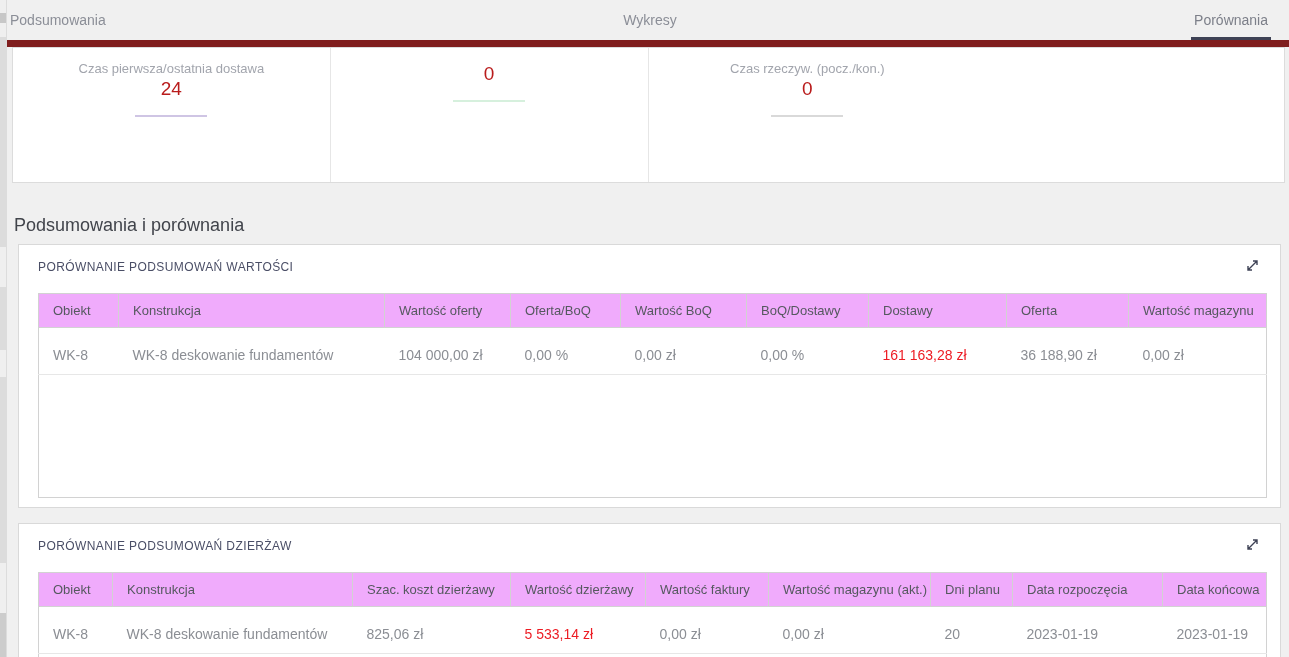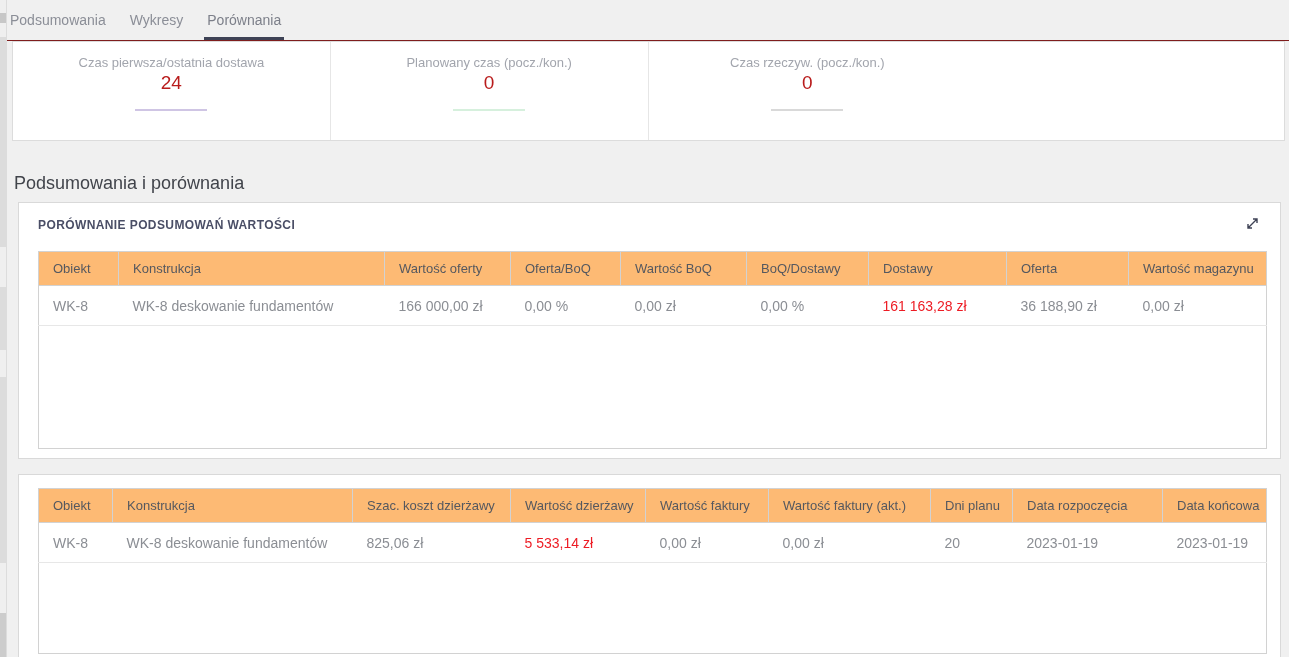--- a/index.html
+++ b/index.html
@@ -14,52 +14,52 @@
   .strip-seg{position:absolute;left:0;width:6px;}
   .seg-0{top:13px;height:10px;background:#c7c7c7;}
   .seg-1{top:37px;height:210px;background:#dcdcdc;}
   .seg-2{top:287px;height:63px;background:#dcdcdc;}
   .seg-3{top:377px;height:186px;background:#dcdcdc;}
   .seg-4{top:613px;height:44px;background:#cccccc;}
 
   .page{padding-left:7px;}
 
   
-  .tabbar{height:40px;border-bottom:1px solid #7f1d1d;display:flex;align-items:stretch;}
+  .tabbar{height:40px;border-bottom:7px solid #7f1d1d;display:flex;align-items:stretch;justify-content:space-between;}
   .tab{height:37px;line-height:40px;font-size:14px;color:#8b8e97;padding:0 3px;margin-right:18px;cursor:pointer;border-bottom:3px solid transparent;}
   .tab.active{color:#7c7f89;border-bottom:3px solid #3e4255;}
 
   
   .section-title{font-size:18px;color:#41444b;margin:10px 0 8px 7px;}
   .section-title.second{margin-top:32px;}
 
   
-  .stat-card{margin:0 4px 0 5px;height:100px;background:#ffffff;border:1px solid #dcdcdc;display:flex;box-sizing:border-box;}
+  .stat-card{margin:0 4px 0 5px;height:136px;background:#ffffff;border:1px solid #dcdcdc;display:flex;box-sizing:border-box;}
   .stat-col{width:25%;box-sizing:border-box;padding-top:13px;text-align:center;}
   .stat-col.bordered{border-right:1px solid #e6e6e6;}
   .stat-label{font-size:13px;color:#a2a5ad;}
   .stat-value{font-size:19px;font-weight:400;color:#b91c1c;margin-top:2px;}
   .stat-underline{width:72px;height:2px;margin:15px auto 0;}
   .accent-0{background:#cfc5e4;}
   .accent-1{background:#d6f0dd;}
   .accent-2{background:#d9d9d9;}
 
   
   .panel{margin:6px 8px 0 11px;background:#ffffff;border:1px solid #d9d9d9;padding:13px 19px 9px;box-sizing:border-box;}
   .panel+.panel{margin-top:15px;}
   .panel-header{display:flex;justify-content:space-between;align-items:flex-start;margin-bottom:17px;}
-  .panel-title{font-size:12px;color:#4a4e66;letter-spacing:0.4px;padding-top:2px;font-weight:bold;}
+  .panel-title{font-size:12px;color:#4a4e66;letter-spacing:0.4px;padding-top:2px;}
   .expand-btn{width:18px;height:18px;border:none;background:transparent;padding:0;cursor:pointer;display:flex;align-items:center;justify-content:center;}
 
   
   .grid{width:100%;border-collapse:collapse;table-layout:fixed;border:1px solid #d2d2d2;}
-  .grid th{background:#fdba74;font-weight:400;font-size:13px;color:#55585f;text-align:left;
+  .grid th{background:#f0abfc;font-weight:400;font-size:13px;color:#55585f;text-align:left;
     padding:0 4px 0 14px;height:33px;border-right:1px solid #d2d2d2;border-bottom:1px solid #d2d2d2;
     white-space:nowrap;overflow:hidden;}
-  .grid td{font-size:14px;color:#8b8e94;padding:1px 4px 0 14px;height:38px;border-bottom:1px solid #e7e7e7;
+  .grid td{font-size:14px;color:#8b8e94;padding:8px 4px 0 14px;height:38px;border-bottom:1px solid #e7e7e7;
     white-space:nowrap;overflow:hidden;}
   .grid td.red{color:#ed1c24;font-weight:400;}
   .grid tr.filler td{border-bottom:none;padding:0;}
   .filler-1 td{height:122px;}
   .filler-2 td{height:90px;}
 </style>
 </head>
 <body>
 
 <div class="left-strip">
@@ -79,21 +79,20 @@
   </div>
 
 
   <div class="stat-card">
     <div class="stat-col bordered">
       <div class="stat-label">Czas pierwsza/ostatnia dostawa</div>
       <div class="stat-value">24</div>
       <div class="stat-underline accent-0"></div>
     </div>
     <div class="stat-col bordered">
-      <div class="stat-label">Planowany czas (pocz./kon.)</div>
       <div class="stat-value">0</div>
       <div class="stat-underline accent-1"></div>
     </div>
     <div class="stat-col">
       <div class="stat-label">Czas rzeczyw. (pocz./kon.)</div>
       <div class="stat-value">0</div>
       <div class="stat-underline accent-2"></div>
     </div>
     <div class="stat-col"></div>
   </div>
@@ -133,56 +132,66 @@
           <th>BoQ/Dostawy</th>
           <th>Dostawy</th>
           <th>Oferta</th>
           <th>Wartość magazynu</th>
         </tr>
       </thead>
       <tbody>
         <tr>
           <td>WK-8</td>
           <td>WK-8 deskowanie fundamentów</td>
-          <td>166 000,00 zł</td>
+          <td>104 000,00 zł</td>
           <td>0,00 %</td>
           <td>0,00 zł</td>
           <td>0,00 %</td>
           <td class="red">161 163,28 zł</td>
           <td>36 188,90 zł</td>
           <td>0,00 zł</td>
         </tr>
         <tr class="filler filler-1">
             <td colspan="9"></td>
           </tr>
       </tbody>
     </table>
   </div>
 
   <div class="panel">
+    <div class="panel-header">
+      <div class="panel-title">PORÓWNANIE PODSUMOWAŃ DZIERŻAW</div>
+      <button class="expand-btn">
+        <span>
+          <svg width="15" height="15" viewBox="0 0 15 15">
+            <path d="M3 12 L12 3 M8 3 H12 V7 M3 8 V12 H7" stroke="#3e4255" stroke-width="1.4" fill="none"></path>
+          </svg>
+        </span>
+      </button>
+    </div>
     <table class="grid">
       <colgroup>
         <col style="width:74px">
           <col style="width:240px">
           <col style="width:158px">
           <col style="width:135px">
         <col style="width:123px">
           <col style="width:162px">
           <col style="width:82px">
           <col style="width:150px">
           <col style="width:104px">
       </colgroup>
       <thead>
         <tr>
           <th>Obiekt</th>
           <th>Konstrukcja</th>
           <th>Szac. koszt dzierżawy</th>
           <th>Wartość dzierżawy</th>
           <th>Wartość faktury</th>
-          <th>Wartość faktury (akt.)</th>
+          <th>Wartość magazynu (akt.)</th>
           <th>Dni planu</th>
           <th>Data rozpoczęcia</th>
           <th>Data końcowa</th>
         </tr>
       </thead>
       <tbody>
         <tr>
           <td>WK-8</td>
           <td>WK-8 deskowanie fundamentów</td>
           <td>825,06 zł</td>

